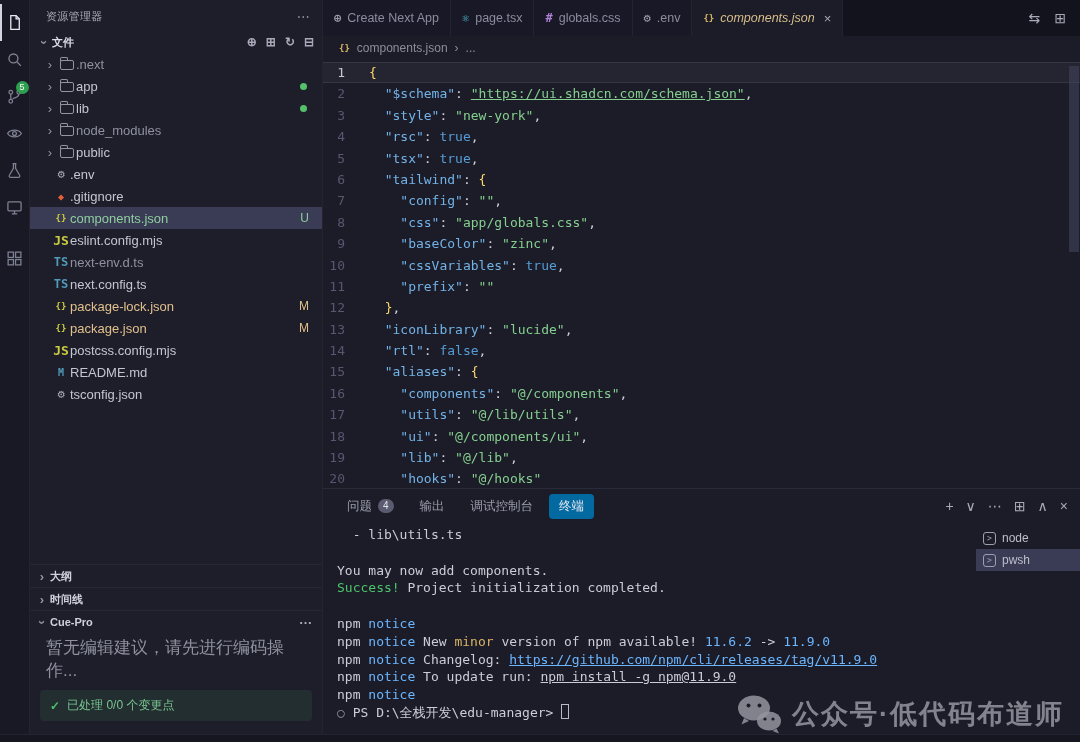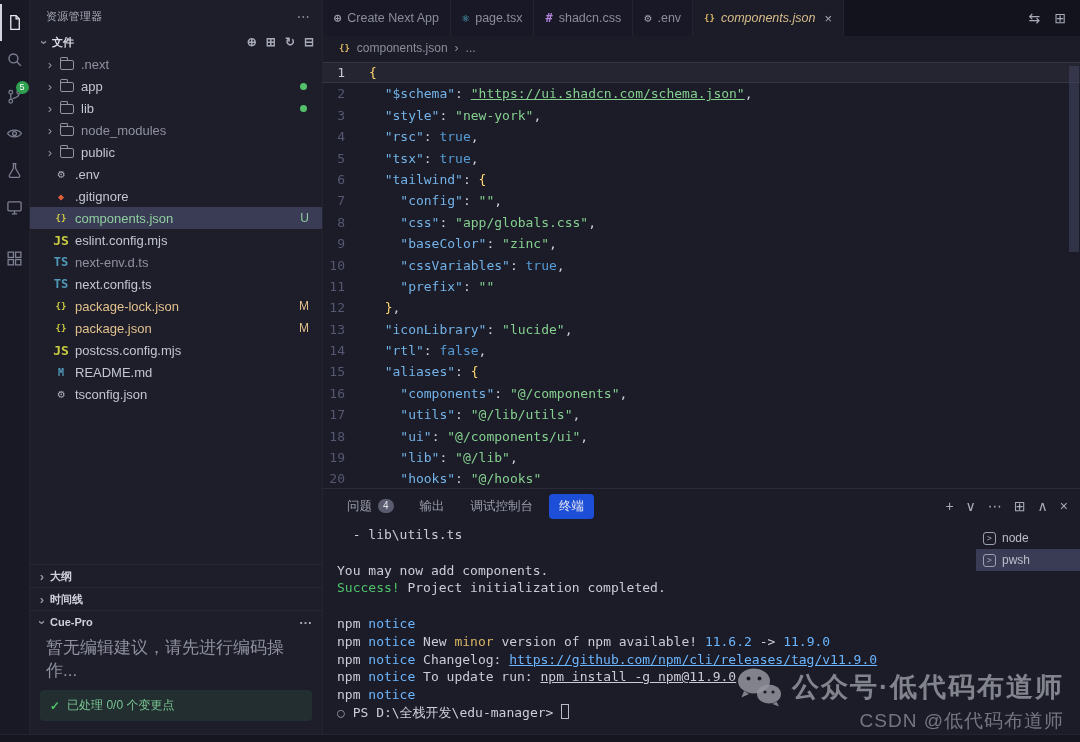--- a/index.html
+++ b/index.html
@@ -40,21 +40,21 @@
   font-family:"DejaVu Sans Mono",monospace;font-weight:700}
 .folder{position:relative;width:14px;height:10px;border:1px solid #9094a3;border-radius:2px;margin-top:2px}
 .folder::before{content:"";position:absolute;top:-4px;left:-1px;width:6px;height:3px;
   border:1px solid #9094a3;border-bottom:none;border-radius:2px 2px 0 0}
 .fi-gear{color:#a8aab6;font-size:12px}
 .fi-git{color:#e0603a;font-size:10px}
 .fi-json{color:#cbcb41;font-size:9px}
 .fi-js{color:#cbcb41;font-size:13px}
 .fi-ts{color:#519aba;font-size:12px}
 .fi-md{color:#519aba;font-size:10px}
-.fname{margin-left:5px;white-space:nowrap;overflow:hidden}
+.fname{white-space:nowrap;overflow:hidden}
 .gdot{width:7px;height:7px;border-radius:50%;background:#55c06a;margin-left:auto;margin-right:9px;flex:none}
 .fbadge{margin-left:auto;margin-right:7px;font-size:12px;color:#c3c5d1}
 
 .sb-bottom{margin-top:auto}
 .sec{display:flex;align-items:center;height:23px;padding:0 10px 0 4px;border-top:1px solid #262736;
   color:#cfd0da;font-size:11px;font-weight:700;cursor:pointer}
 .cue-hint{padding:3px 16px 6px;color:#8f91a0;font-size:17px}
 .cue-pill{margin:2px 10px 13px;background:rgba(77,195,106,.10);border-radius:4px;
   display:flex;align-items:center;gap:7px;padding:7px 10px;font-size:12px;color:#79c592}
 .check{color:#4dc36a;font-weight:700}
@@ -86,21 +86,21 @@
 .k{color:#73b3e8}.s{color:#85cf8f}.b{color:#569cd6}.p{color:#cfd0da}.br{color:#ffd76e}
 .u{text-decoration:underline}
 .scrollbar{position:absolute;top:6px;right:1px;width:10px;height:186px;background:#41425a;opacity:.6;cursor:pointer}
 
 
 .panel{height:246px;border-top:1px solid #2a2b3a;display:flex;flex-direction:column;background:#1b1c28}
 .panel-header{height:34px;display:flex;align-items:center;padding:0 12px 0 14px;flex:none}
 .panel-tabs{display:flex;align-items:center;gap:6px}
 .ptab{display:flex;align-items:center;gap:6px;padding:4px 10px;font-size:12.5px;color:#9b9dac;
   border-radius:4px;cursor:pointer;white-space:nowrap}
-.ptab.active{background:#1d4ed8;color:#e9eaf1}
+.ptab.active{background:#0369a1;color:#e9eaf1}
 .pbadge{background:#5a5b6e;color:#e3e4ec;font-size:10px;border-radius:8px;padding:0 5px;line-height:14px}
 .panel-actions{margin-left:auto;display:flex;align-items:center;gap:12px;color:#a9abb8;font-size:14px}
 .panel-actions span{cursor:pointer}
 .panel-body{flex:1;display:flex;min-height:0}
 .terminal{flex:1;padding:3px 0 0 14px;font-family:"DejaVu Sans Mono",monospace;font-size:13px;overflow:hidden}
 .tline{height:17.8px;line-height:17.8px;white-space:pre;color:#ccccd6}
 .w{color:#ccccd6}.g{color:#4dc36a}.bl{color:#6cb6ff}.y{color:#d8b465}.d{color:#8b8d9c}
 .cursor{display:inline-block;width:8px;height:15px;border:1px solid #b9bac4;vertical-align:-2px}
 .term-list{width:104px;padding-top:4px;flex:none}
 .trow{display:flex;align-items:center;gap:6px;height:22px;padding:0 7px;font-size:12px;color:#bcbeca;cursor:pointer}
@@ -311,21 +311,21 @@
         <div class="tab">
             <span class="ticon ti-globe">⊕</span>
             <span class="tlabel">Create Next App</span>
           </div>
           <div class="tab">
             <span class="ticon ti-react">⚛</span>
             <span class="tlabel">page.tsx</span>
           </div>
           <div class="tab">
             <span class="ticon ti-hash">#</span>
-            <span class="tlabel">shadcn.css</span>
+            <span class="tlabel">globals.css</span>
           </div>
           <div class="tab">
             <span class="ticon ti-gear">⚙</span>
             <span class="tlabel">.env</span>
           </div>
           <div class="tab active">
             <span class="ticon ti-braces">{}</span>
             <span class="tlabel">components.json</span>
             <span class="tclose">×</span>
           </div>
@@ -430,15 +430,14 @@
         <path d="M8 24l-2.5 6.5 7.5-3.5z" fill="#a8a9b2" opacity="0.85"></path>
         <circle cx="12.5" cy="11.5" r="2" fill="#1b1c28"></circle>
         <circle cx="23.5" cy="11.5" r="2" fill="#1b1c28"></circle>
         <ellipse cx="33" cy="27" rx="12" ry="9.5" fill="#a8a9b2" opacity="0.85"></ellipse>
         <path d="M40.5 34.5l2.5 5-6.5-2.5z" fill="#a8a9b2" opacity="0.85"></path>
         <circle cx="29" cy="25" r="1.6" fill="#1b1c28"></circle>
         <circle cx="37" cy="25" r="1.6" fill="#1b1c28"></circle>
       </svg>
       <span>公众号·低代码布道师</span>
     </div>
-    <div class="wm2">CSDN @低代码布道师</div>
   </div>
 </div>
 
 </body></html>

